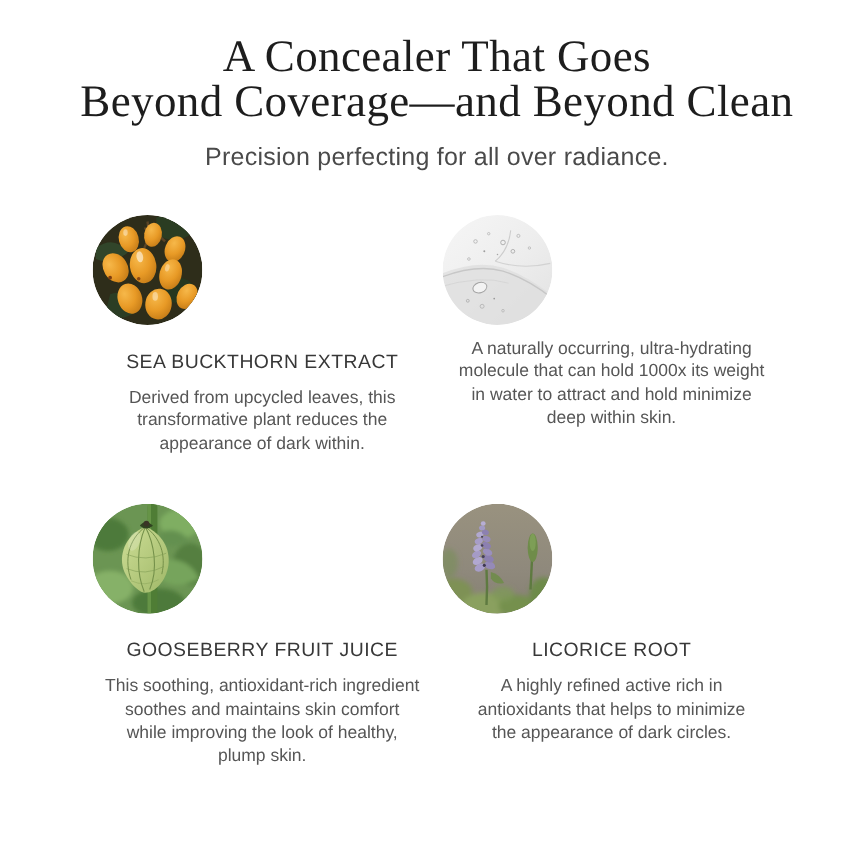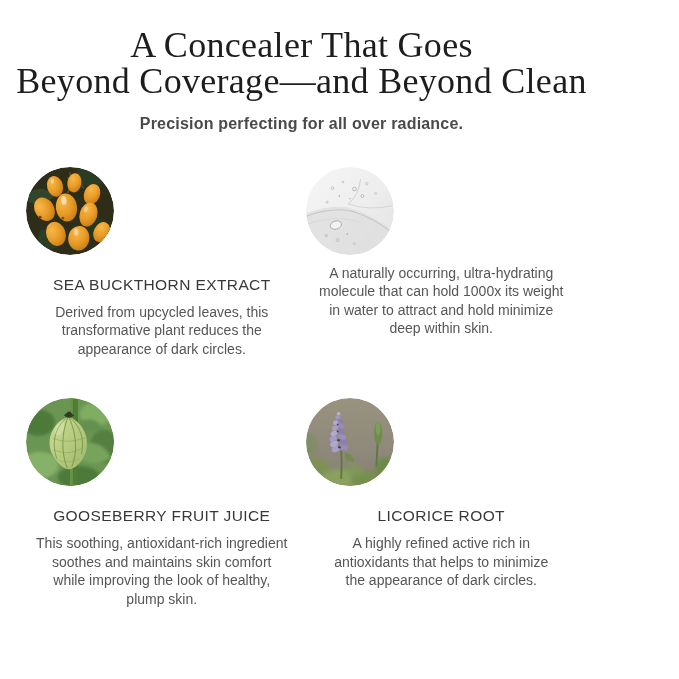--- a/index.html
+++ b/index.html
@@ -9,34 +9,35 @@
     height: 679px;
     margin: 0 auto;
     font-family: "Liberation Sans", sans-serif;
     overflow: hidden;
   }
   .page {
     width: 603px;
     height: 679px;
     padding-top: 27px;
     text-align: center;
+    margin-left: 48px;
   }
   .title {
     font-family: "Liberation Serif", "DejaVu Serif", serif;
     font-weight: 400;
     font-size: 36px;
     line-height: 1.01;
     letter-spacing: 0.3px;
     color: #1d1d1d;
     white-space: pre-line;
   }
   .subtitle {
     margin-top: 15px;
-    font-size: 16px;
-    font-weight: 700;
+    font-size: 20px;
+    font-weight: 400;
     color: #4a4a4a;
     letter-spacing: 0.2px;
   }
   .grid {
     margin-top: 34px;
     display: grid;
     grid-template-columns: 1fr 1fr;
     row-gap: 40px;
     column-gap: 8px;
     padding: 0 26px;
@@ -115,21 +116,21 @@
             <ellipse cx="43" cy="38" rx="3" ry="5" fill="#ffffff" opacity="0.55" transform="rotate(-10 43 38)"></ellipse>
             <ellipse cx="57" cy="74" rx="2.5" ry="4" fill="#ffffff" opacity="0.4"></ellipse>
             <ellipse cx="30" cy="16" rx="2" ry="3" fill="#ffffff" opacity="0.4"></ellipse>
             <ellipse cx="68" cy="48" rx="2" ry="3.4" fill="#ffffff" opacity="0.35" transform="rotate(14 68 48)"></ellipse>
           </g>
         </svg>
       </div>
       <h2 class="ing-name">SEA BUCKTHORN EXTRACT</h2>
       <p class="ing-desc">Derived from upcycled leaves, this
 transformative plant reduces the
-appearance of dark circles.</p>
+appearance of dark within.</p>
     </section>
 
     <section class="cell">
       <div class="circle" role="img" aria-label="clear hydrating gel texture with bubbles">
         <svg viewBox="0 0 100 100">
           <defs>
             <clipPath id="c2">
                 <circle cx="50" cy="50" r="50"></circle>
               </clipPath>
             <linearGradient id="gel" x1="0" y1="0" x2="1" y2="1">

